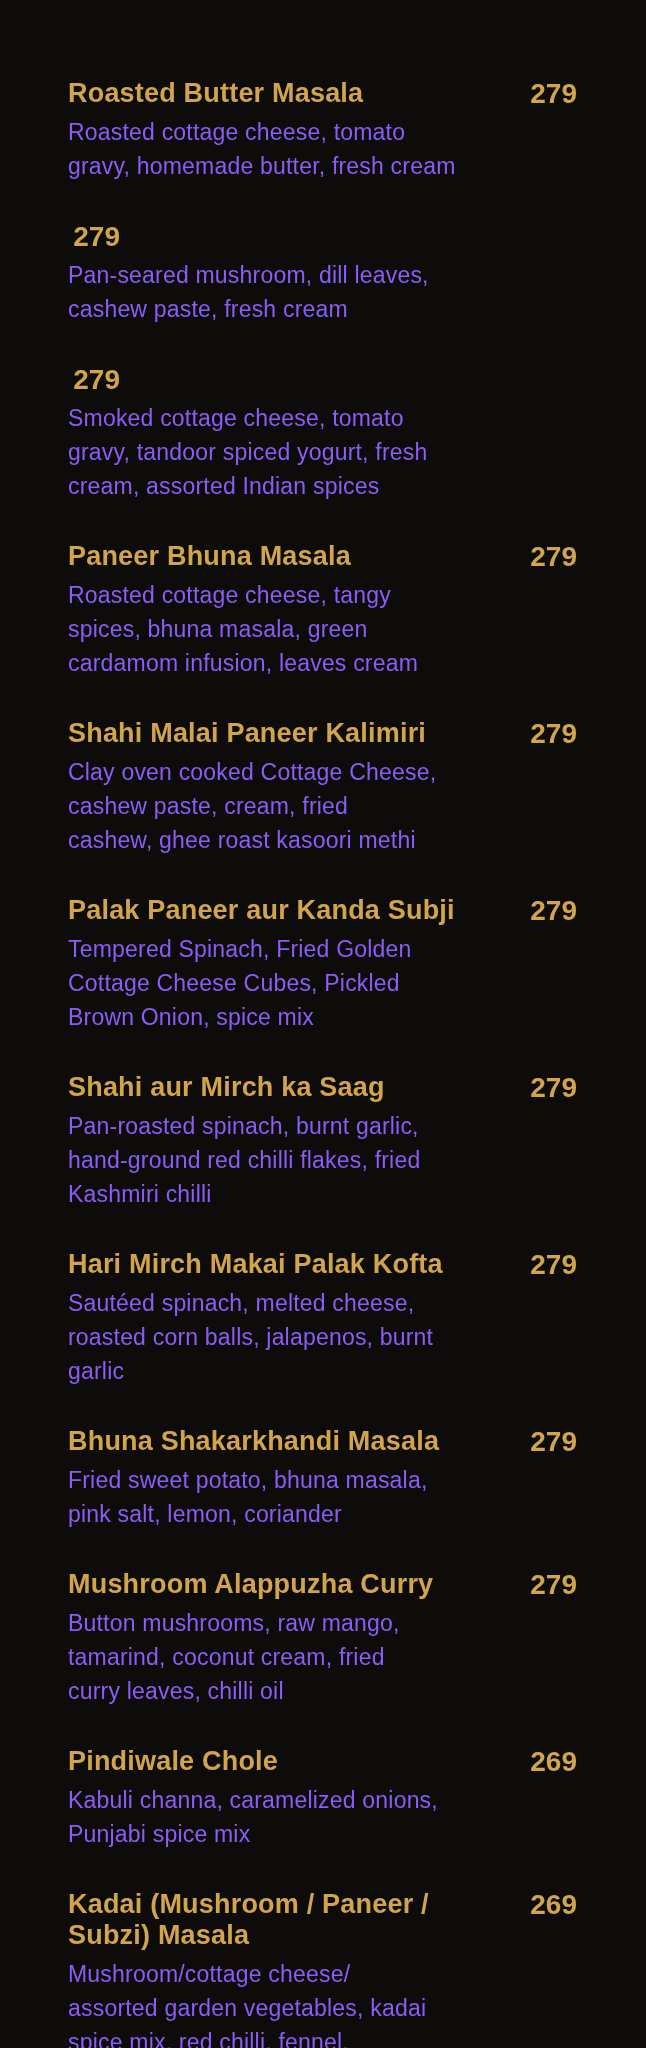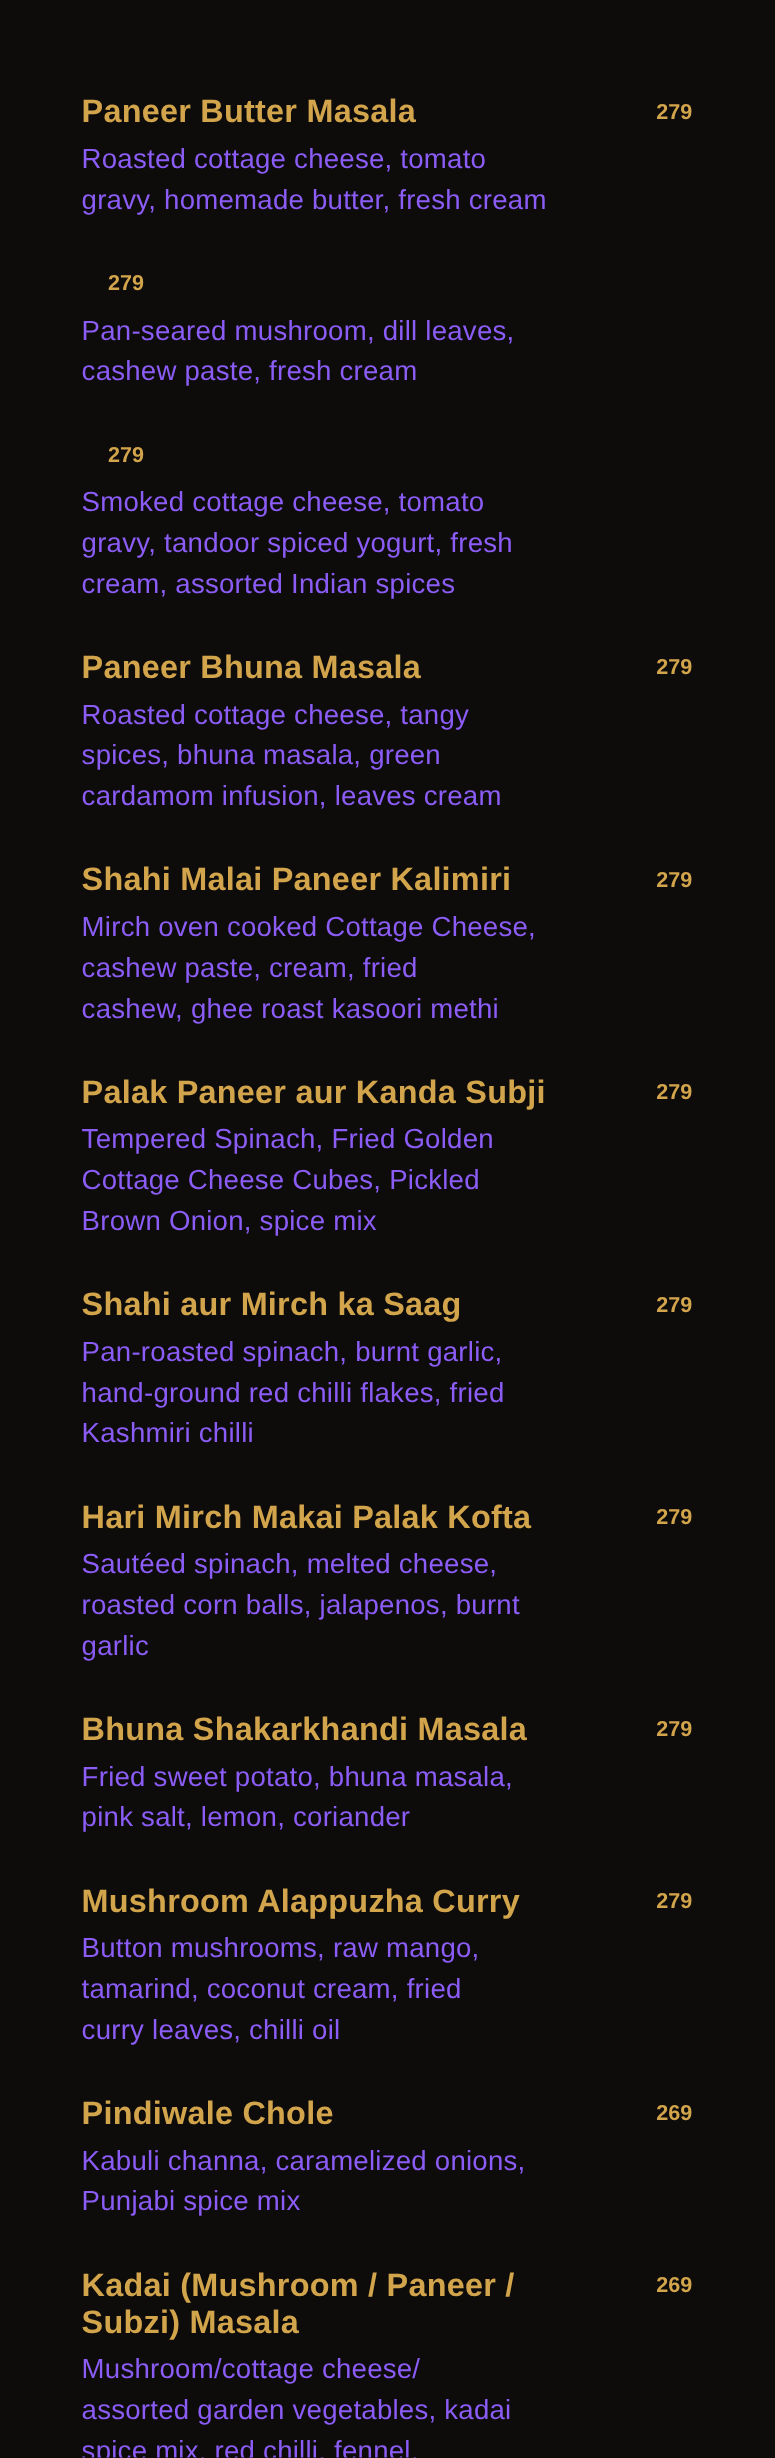--- a/index.html
+++ b/index.html
@@ -35,21 +35,21 @@
     line-height: 31px;
     font-weight: 700;
     color: #d2a44b;
     letter-spacing: 0.2px;
     white-space: pre-line;
   }
   .item-price {
     flex: 0 0 auto;
     min-width: 52px;
     text-align: right;
-    font-size: 18px;
+    font-size: 28px;
     line-height: 31px;
     font-weight: 700;
     color: #d2a44b;
   }
   .item-desc {
     margin: 6px 0 0 0;
     max-width: 420px;
     font-size: 23px;
     line-height: 34px;
     font-weight: 400;
@@ -57,21 +57,21 @@
     letter-spacing: 0.2px;
     white-space: pre-line;
   }
 </style>
 </head>
 <body>
 
 <div class="menu" id="menu-root">
   <div class="item">
     <div class="item-row">
-      <h3 class="item-name">Paneer Butter Masala</h3>
+      <h3 class="item-name">Roasted Butter Masala</h3>
       <div class="item-price">279</div>
     </div>
     <p class="item-desc">Roasted cottage cheese, tomato
 gravy, homemade butter, fresh cream</p>
   </div>
 
   <div class="item">
     <div class="item-row">
       <div class="item-price">279</div>
     </div>
@@ -96,21 +96,21 @@
     <p class="item-desc">Roasted cottage cheese, tangy
 spices, bhuna masala, green
 cardamom infusion, leaves cream</p>
   </div>
 
   <div class="item">
     <div class="item-row">
       <h3 class="item-name">Shahi Malai Paneer Kalimiri</h3>
       <div class="item-price">279</div>
     </div>
-    <p class="item-desc">Mirch oven cooked Cottage Cheese,
+    <p class="item-desc">Clay oven cooked Cottage Cheese,
 cashew paste, cream, fried
 cashew, ghee roast kasoori methi</p>
   </div>
 
   <div class="item">
     <div class="item-row">
       <h3 class="item-name">Palak Paneer aur Kanda Subji</h3>
       <div class="item-price">279</div>
     </div>
     <p class="item-desc">Tempered Spinach, Fried Golden

